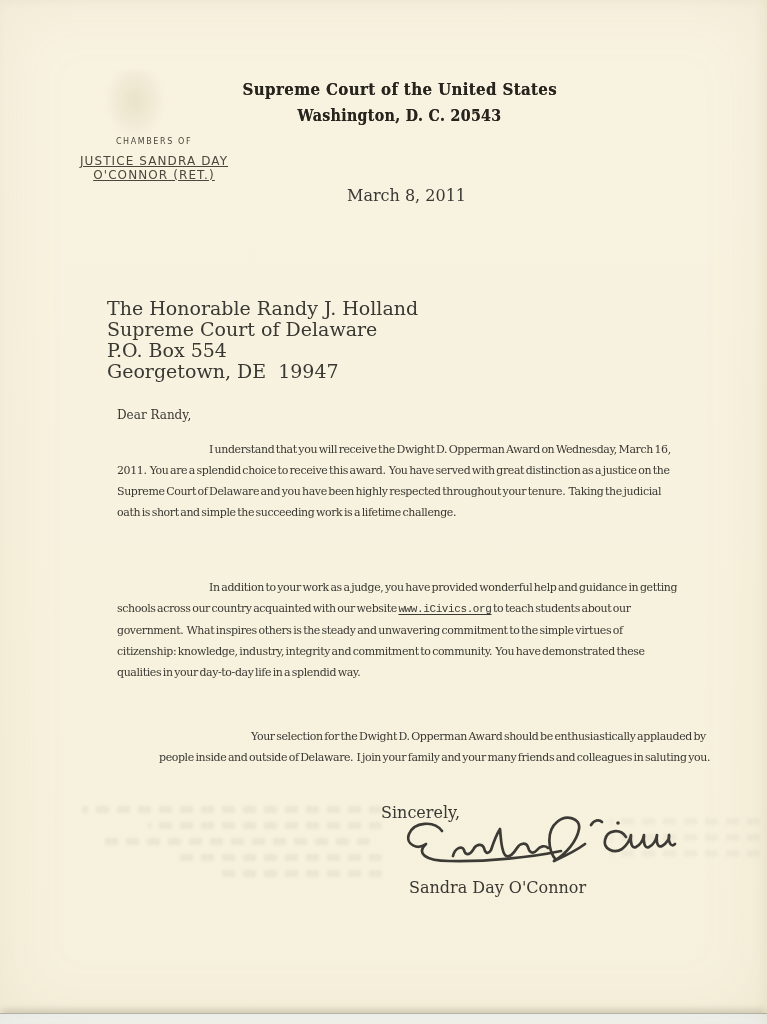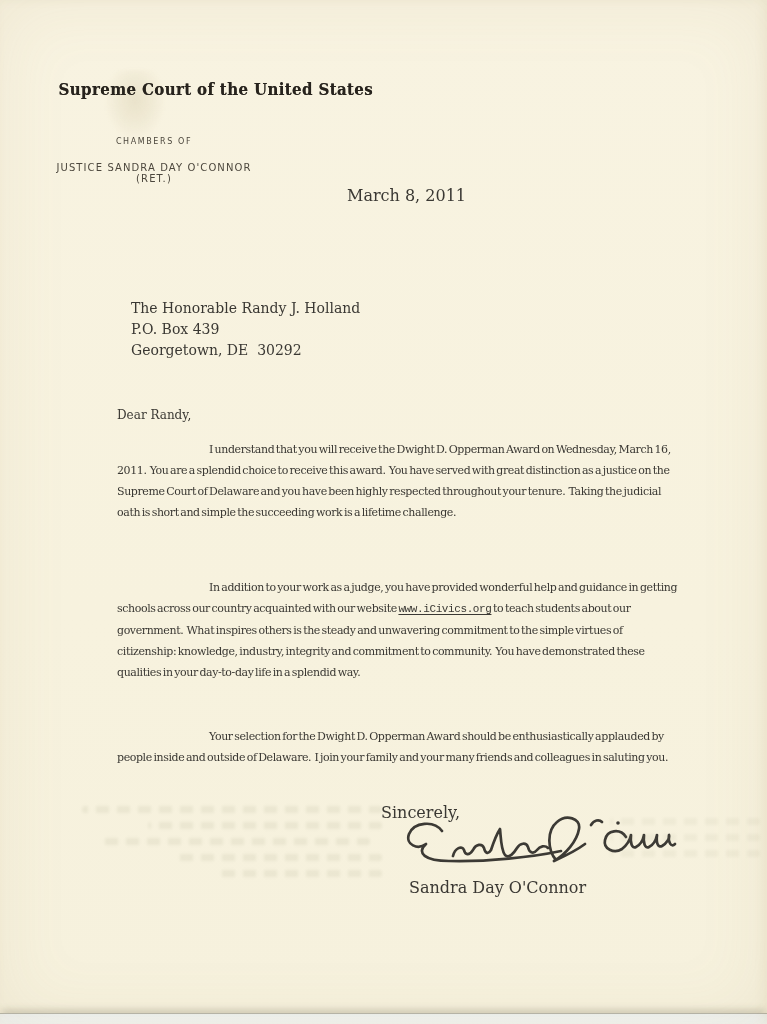--- a/index.html
+++ b/index.html
@@ -18,43 +18,43 @@
     pointer-events:none;
     box-shadow: inset 0 0 70px rgba(165,145,95,0.10), inset -4px 0 10px rgba(160,140,95,0.08);
   }
   
   .seal {
     position:absolute; left:106px; top:70px; width:58px; height:68px;
     background:radial-gradient(ellipse at 50% 45%, rgba(185,170,125,0.22) 0%, rgba(185,170,125,0.10) 45%, rgba(185,170,125,0) 75%);
     filter:blur(1.5px);
   }
   
-  .lh-line { position:absolute; left:0; right:0; text-align:left; color:#27231d;padding-left:33px; }
+  .lh-line { position:absolute; left:0; right:0; text-align:center; color:#27231d;padding-left:33px; }
   .lh-court { top:79px; font-size:17.5px; font-weight:bold; }
   .lh-city  { top:106px; font-size:16.5px; font-weight:bold; }
   .lh-line span { display:inline-block; transform:scaleX(0.86); transform-origin:center; letter-spacing:0.4px; text-shadow:0 0 0.5px rgba(30,25,18,0.65); }
   .chambers {
     position:absolute; left:40px; top:137px; width:228px; text-align:center;
     font-family:"DejaVu Sans", sans-serif; color:#4c473d;
   }
-  .chambers .l1 { font-size:8px; letter-spacing:1.6px; margin-bottom:16px; }
-  .chambers .l2 { font-size:10px; letter-spacing:1.1px; }
+  .chambers .l1 { font-size:8px; letter-spacing:1.6px; margin-bottom:8px; }
+  .chambers .l2 { font-size:12px; letter-spacing:1.1px;text-decoration:underline; }
   .dateline { position:absolute; left:347px; top:186px; font-size:16px; white-space:pre-wrap;text-align:right; }
-  .recipient { position:absolute; left:131px; top:298px; font-size:14px; line-height:21px; }
+  .recipient { position:absolute; left:107px; top:298px; font-size:19px; line-height:21px; }
   .recipient div { white-space:pre-wrap; }
   .salutation { position:absolute; left:117px; top:408px; font-size:12px; white-space:pre-wrap; }
   .para {
     position:absolute; left:117px; width:565px;
     font-size:11px; line-height:21px;
     letter-spacing:-0.4px; word-spacing:-1.5px;
     text-indent:92px; white-space:pre-wrap;
   }
   .p1 { top:439px; }
   .p2 { top:577px; }
-  .p3 { top:726px; }
+  .p3 { top:726px;margin-left:42px; }
   .weblink { text-decoration:underline; text-underline-offset:2px; color:inherit;font-family:Liberation Mono, monospace; }
   .closing { position:absolute; left:381px; top:803px; font-size:16px; white-space:pre-wrap; }
   .signature { position:absolute; left:390px; top:814px; width:288px; height:64px; }
   .typed-name { position:absolute; left:393px; top:878px; font-size:16px; white-space:pre-wrap;margin-left:16px; }
   
   .bleed { position:absolute; pointer-events:none; opacity:0.55; filter:blur(1.4px); }
   .bleed .row { height:7px; margin-bottom:9px; background:repeating-linear-gradient(90deg, rgba(148,148,116,0.22) 0 13px, rgba(148,148,116,0) 13px 21px); border-radius:3px; }
   .bleed-left { left:82px; top:806px; width:300px; transform:scaleX(-1); }
   .bleed-left .row:nth-child(2){ width:78%; } .bleed-left .row:nth-child(3){ width:90%; margin-left:4%; } .bleed-left .row:nth-child(4){ width:70%; } .bleed-left .row:nth-child(5){ width:55%; }
   .bleed-right { left:610px; top:818px; width:150px; opacity:0.35; transform:scaleX(-1); }
@@ -69,32 +69,36 @@
 </head>
 <body>
 
 <div class="page">
 
   <div class="seal"></div>
 
   <div class="lh-line lh-court">
     <span>Supreme Court of the United States</span>
   </div>
+  <div class="lh-line lh-city">
+    <span>Washington, D. C. 20543</span>
+  </div>
 
   <div class="chambers">
     <div class="l1">CHAMBERS OF</div>
     <div class="l2">JUSTICE SANDRA DAY O'CONNOR (RET.)</div>
   </div>
 
   <div class="dateline">March 8, 2011</div>
 
   <div class="recipient">
     <div>The Honorable Randy J. Holland</div>
-    <div>P.O. Box 439</div>
-    <div>Georgetown, DE  30292</div>
+    <div>Supreme Court of Delaware</div>
+    <div>P.O. Box 554</div>
+    <div>Georgetown, DE  19947</div>
   </div>
 
   <div class="salutation">Dear Randy,</div>
 
   <div class="para p1">I understand that you will receive the Dwight D. Opperman Award on Wednesday, March 16, 2011.  You are a splendid choice to receive this award.  You have served with great distinction as a justice on the Supreme Court of Delaware and you have been highly respected throughout your tenure.  Taking the judicial oath is short and simple the succeeding work is a lifetime challenge.</div>
 
   <div class="para p2"><span>In addition to your work as a judge, you have provided wonderful help and guidance in getting schools across our country acquainted with our website </span><span class="weblink">www.iCivics.org</span><span> to teach students about our government.  What inspires others is the steady and unwavering commitment to the simple virtues of citizenship: knowledge, industry, integrity and commitment to community.  You have demonstrated these qualities in your day-to-day life in a splendid way.</span></div>
 
   <div class="para p3">Your selection for the Dwight D. Opperman Award should be enthusiastically applauded by people inside and outside of Delaware.  I join your family and your many friends and colleagues in saluting you.</div>
 

